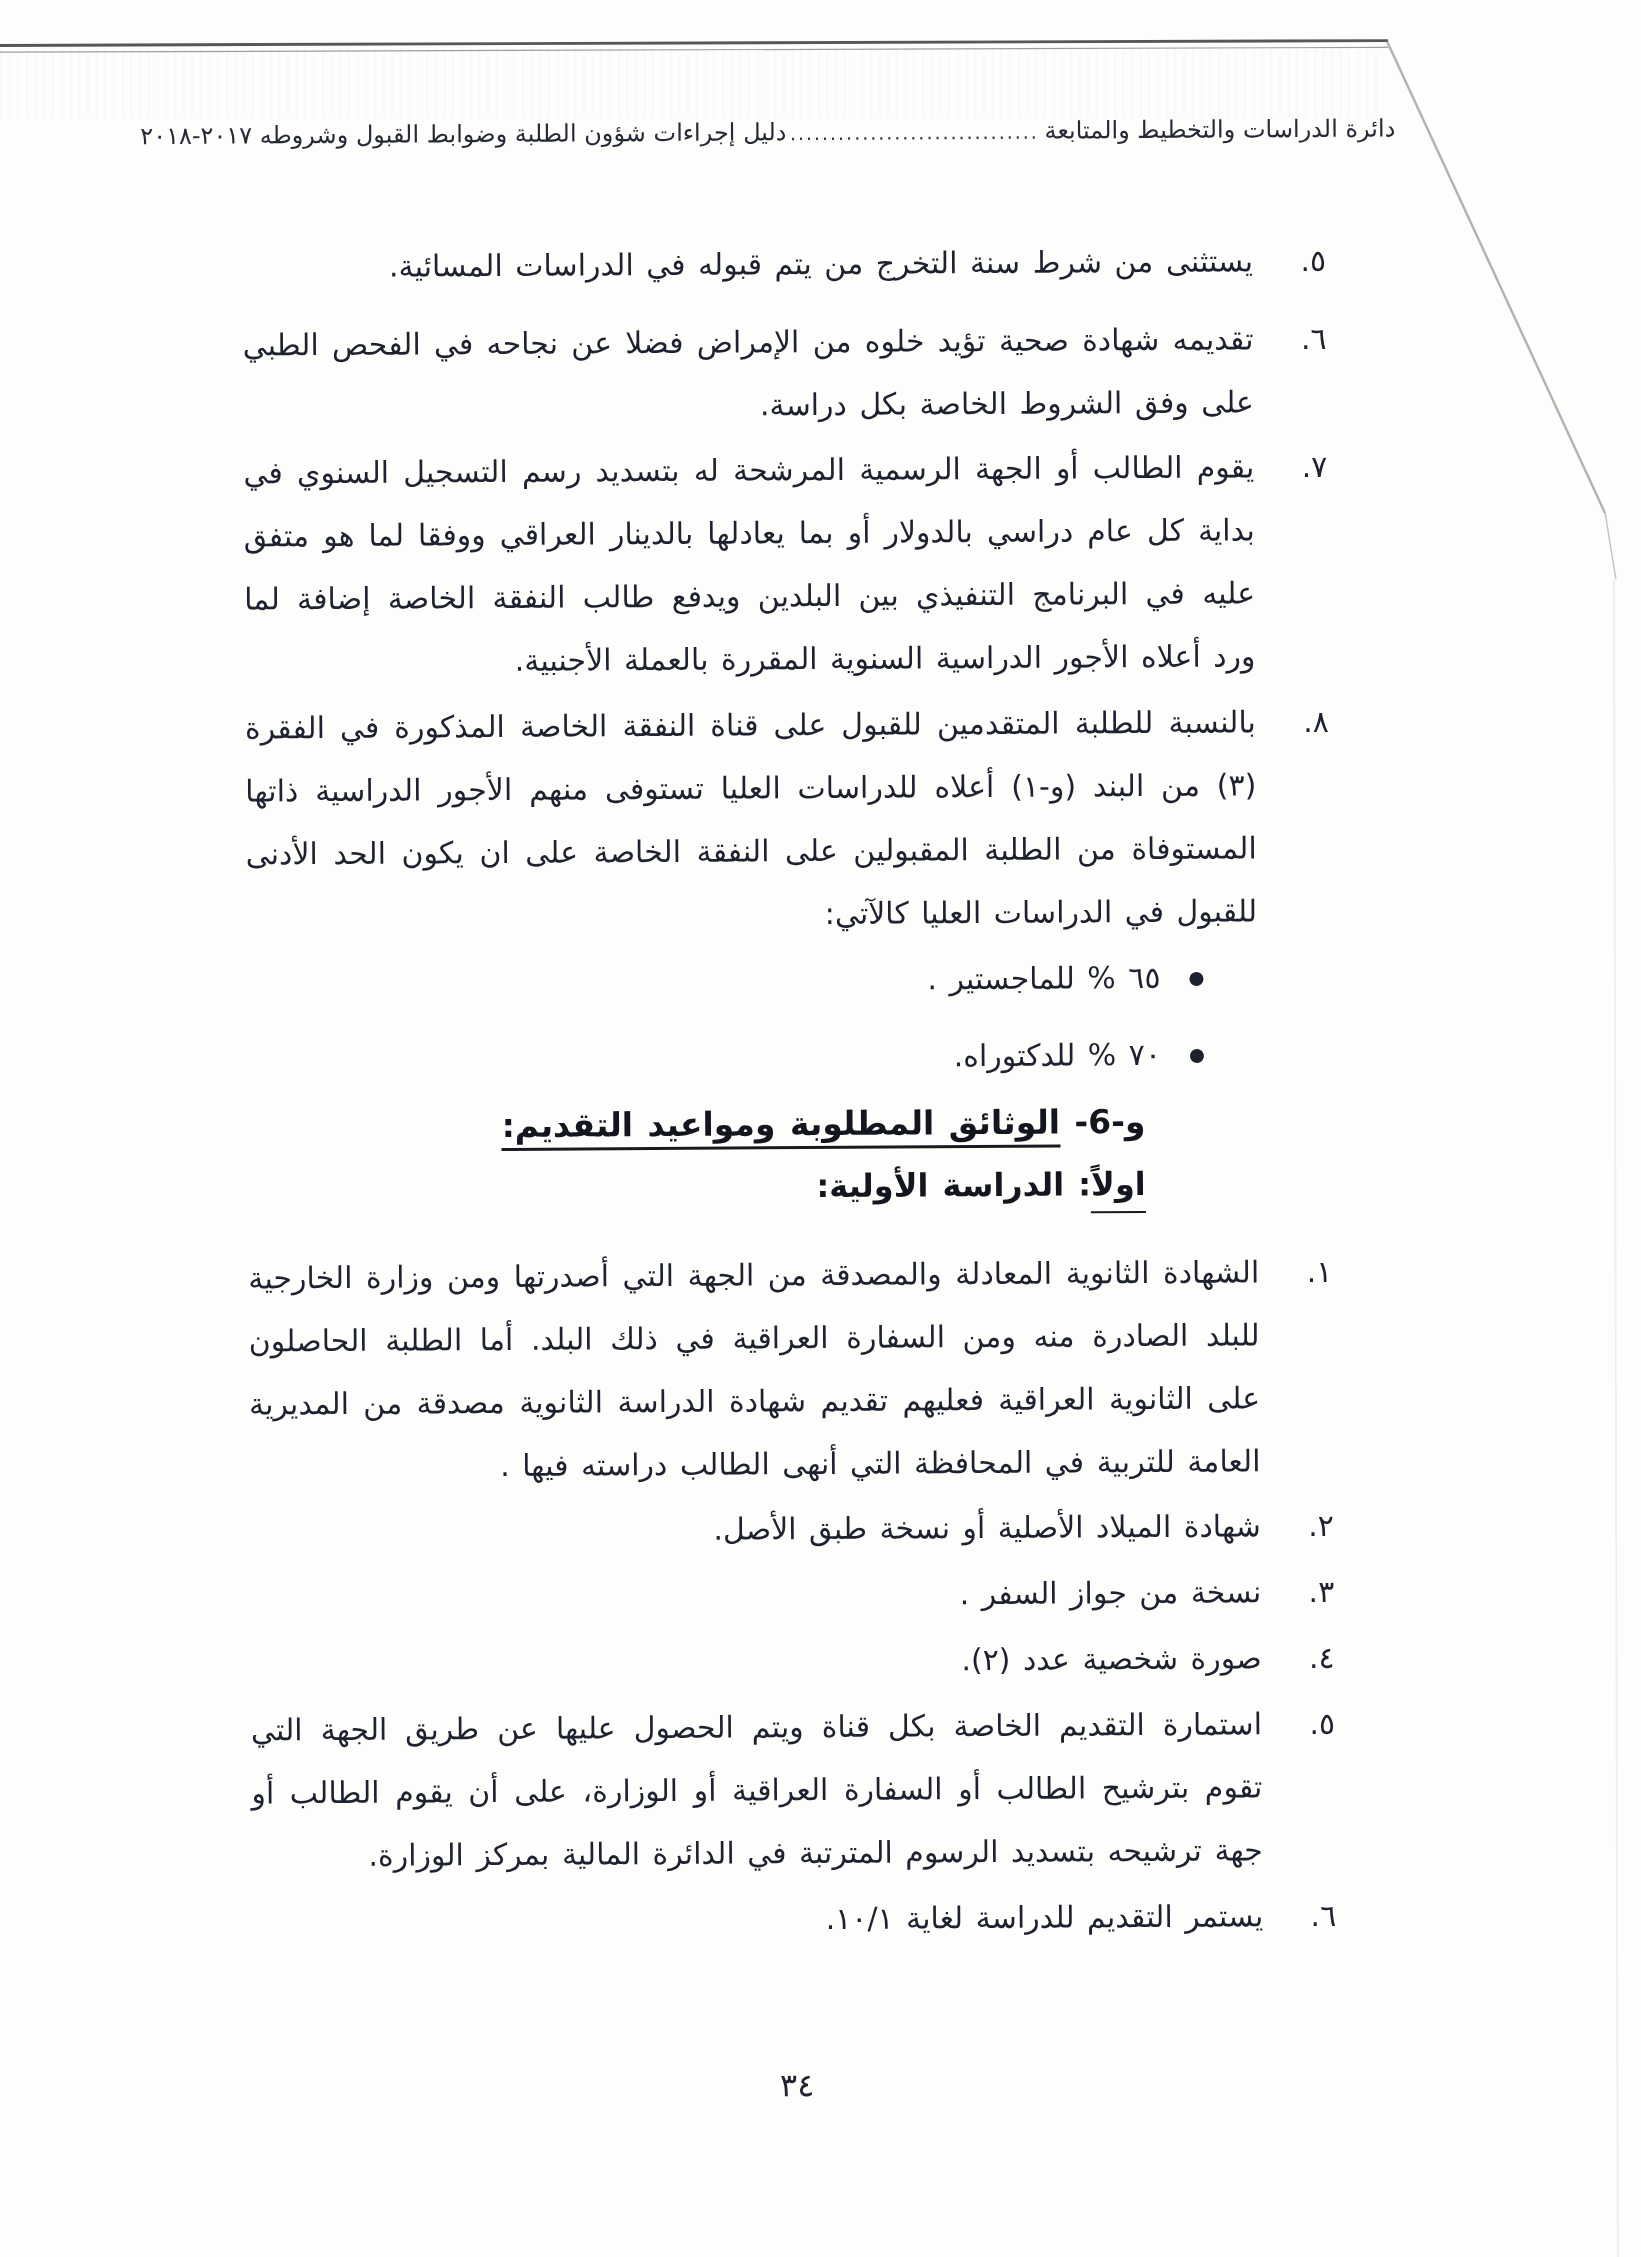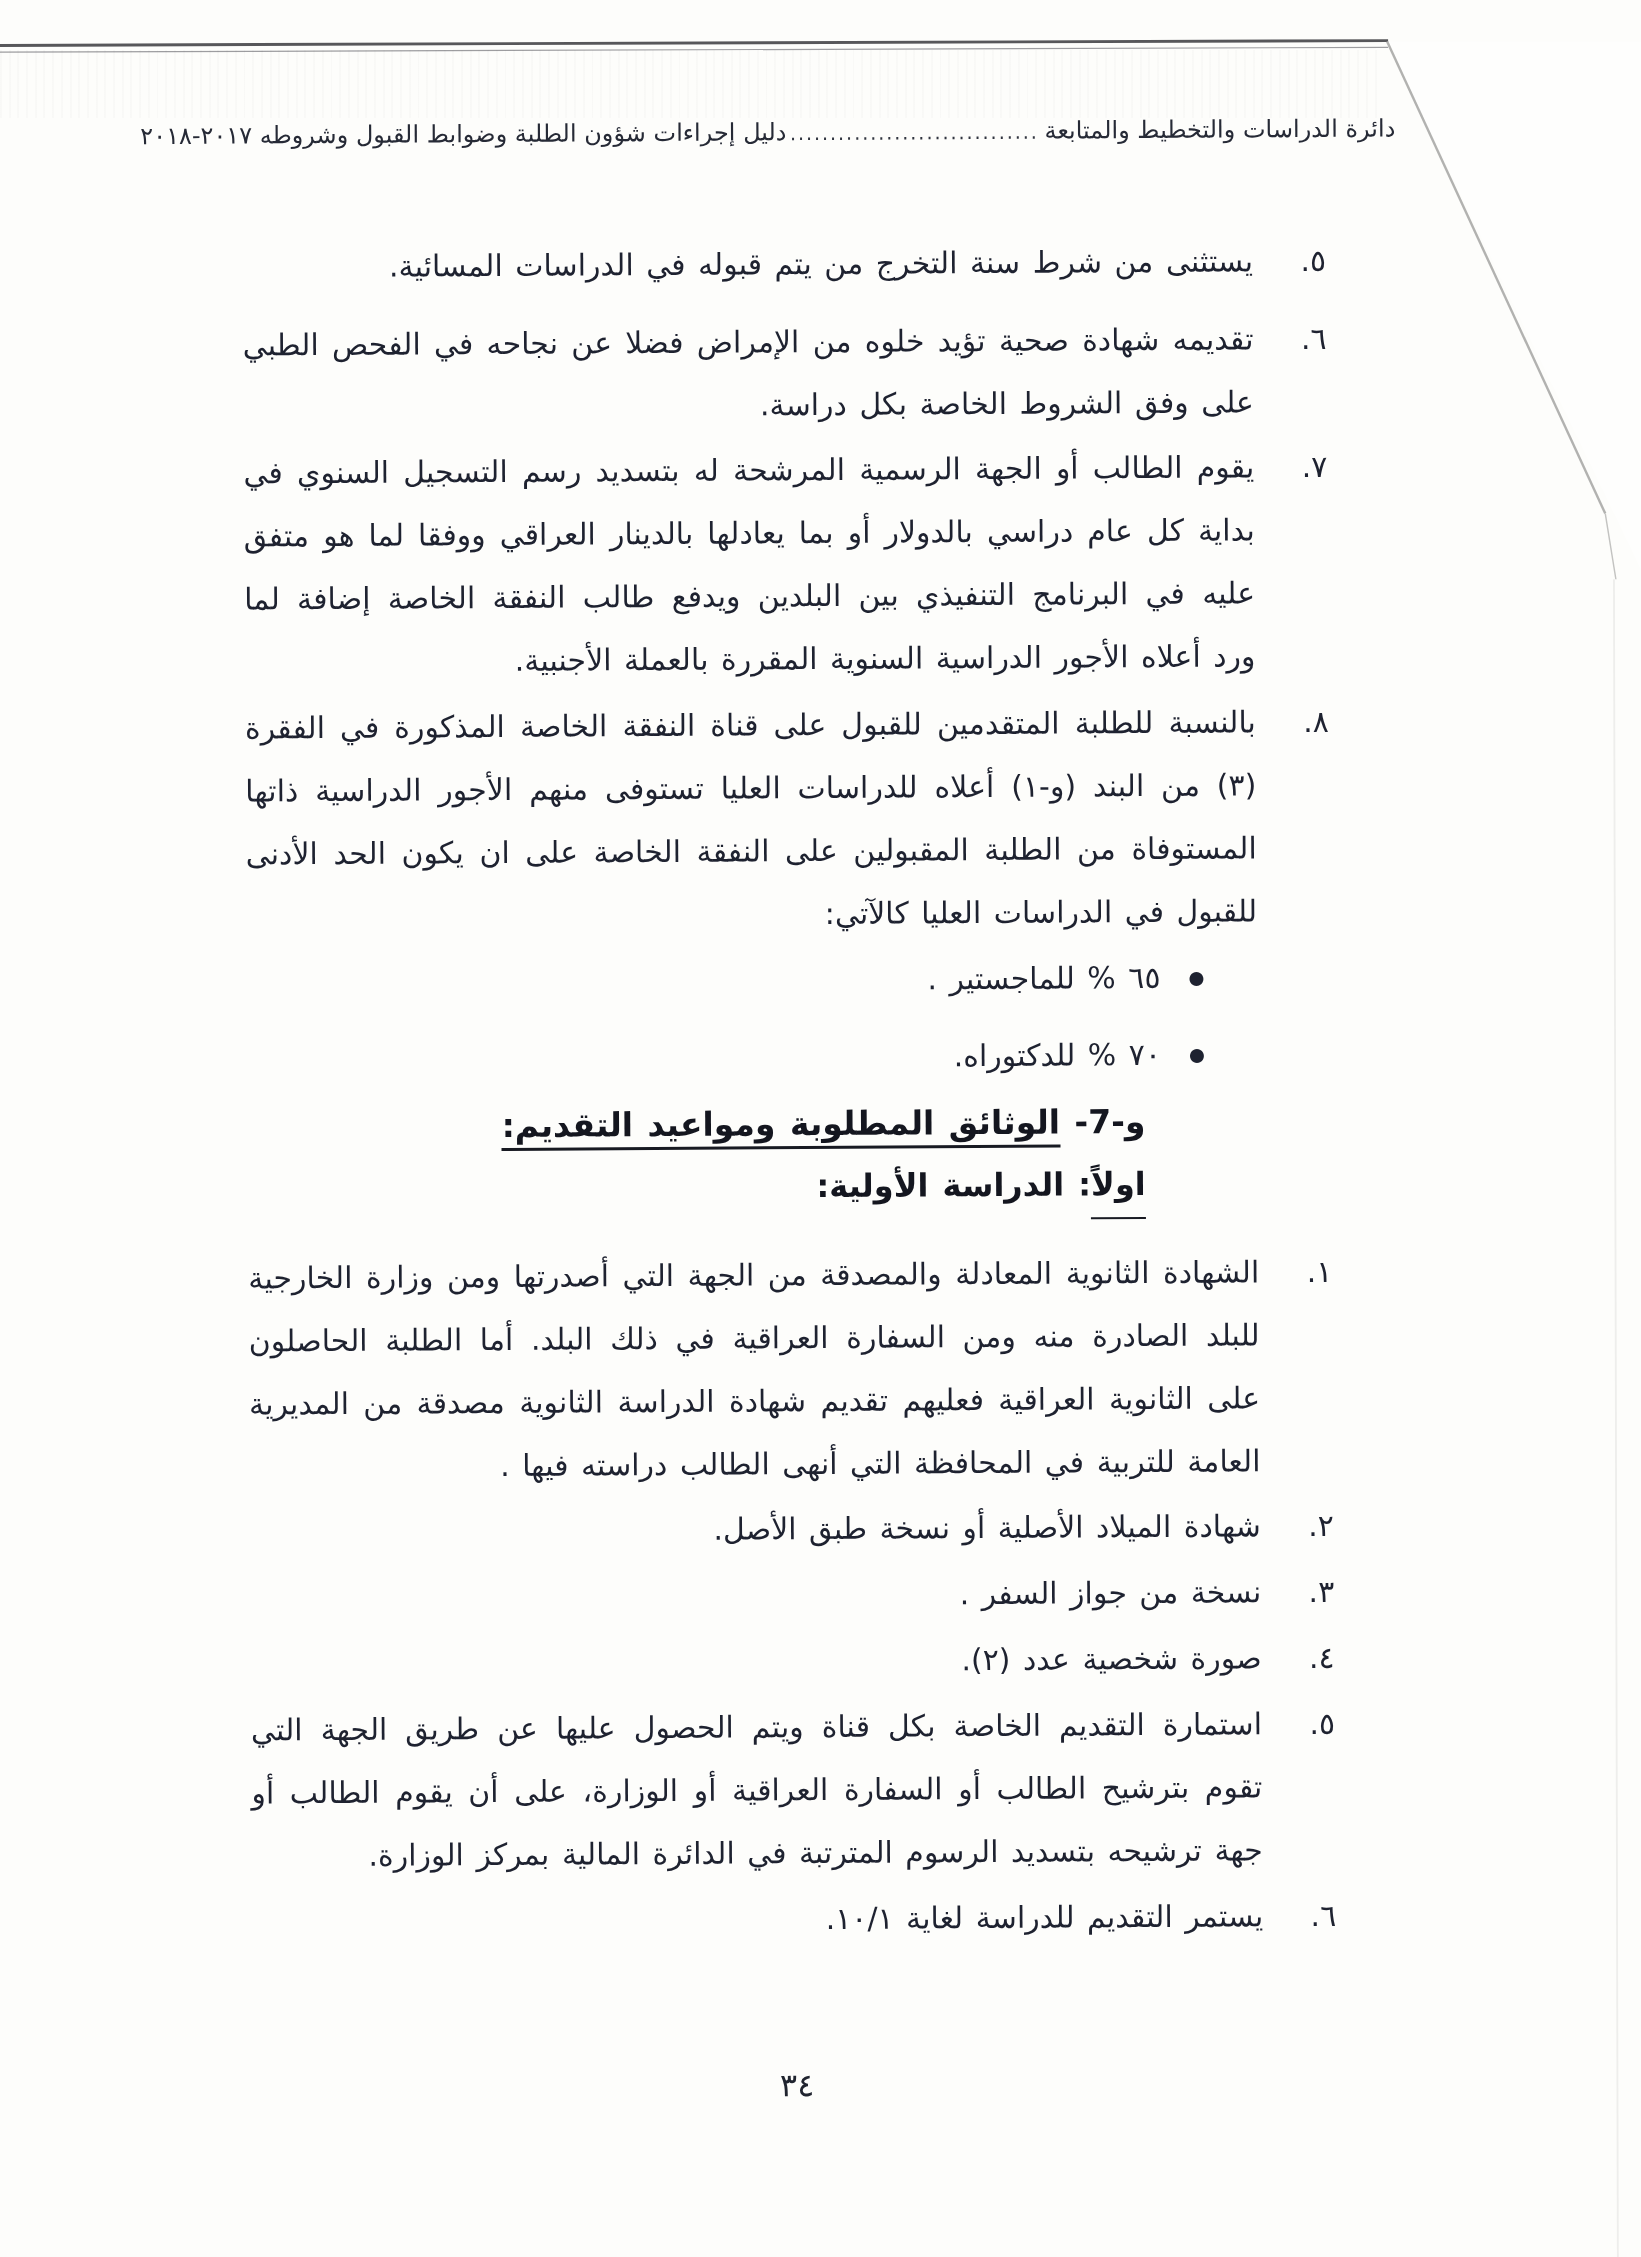--- a/index.html
+++ b/index.html
@@ -68,21 +68,21 @@
   }
   .section-heading .u {
     border-bottom: 3.9px solid #181a22; padding-bottom: 3.9px;
   }
   .subsection-heading {
     margin: 0 186px 0 0;
     font-size: 32px; font-weight: bold; color: #14161f;
     line-height: 63px;
   }
   .subsection-heading .u {
-    border-bottom: 2.9px solid #181a22; padding-bottom: 14px;
+    border-bottom: 2.9px solid #181a22; padding-bottom: 8px;
   }
   .docs-list { margin-top: 25px; }
   
   .pageno {
     position: absolute; top: 2066px; left: 703px; width: 174px;
     text-align: center;
     font-size: 32px; letter-spacing: 9.7px; color: #20242f;
   }
 </style>
 </head>
@@ -134,21 +134,21 @@
           <span class="marker">●</span>
           <span class="btxt">٦٥ % للماجستير .</span>
         </li>
         <li class="b-item">
           <span class="marker">●</span>
           <span class="btxt">٧٠ % للدكتوراه.</span>
         </li>
       </ul>
 
       <h2 class="section-heading">
-        <span>و-7- </span><span class="u">الوثائق المطلوبة ومواعيد التقديم:</span>
+        <span>و-6- </span><span class="u">الوثائق المطلوبة ومواعيد التقديم:</span>
       </h2>
 
       <h3 class="subsection-heading">
         <span class="u">اولاً</span><span>: الدراسة الأولية:</span>
       </h3>
 
       <ol class="nlist docs-list">
         <li class="n-item">
           <span class="num">١.</span>
           <span class="txt">الشهادة الثانوية المعادلة والمصدقة من الجهة التي أصدرتها ومن وزارة الخارجية للبلد الصادرة منه ومن السفارة العراقية في ذلك البلد. أما الطلبة الحاصلون على الثانوية العراقية فعليهم تقديم شهادة الدراسة الثانوية مصدقة من المديرية العامة للتربية في المحافظة التي أنهى الطالب دراسته فيها .</span>

